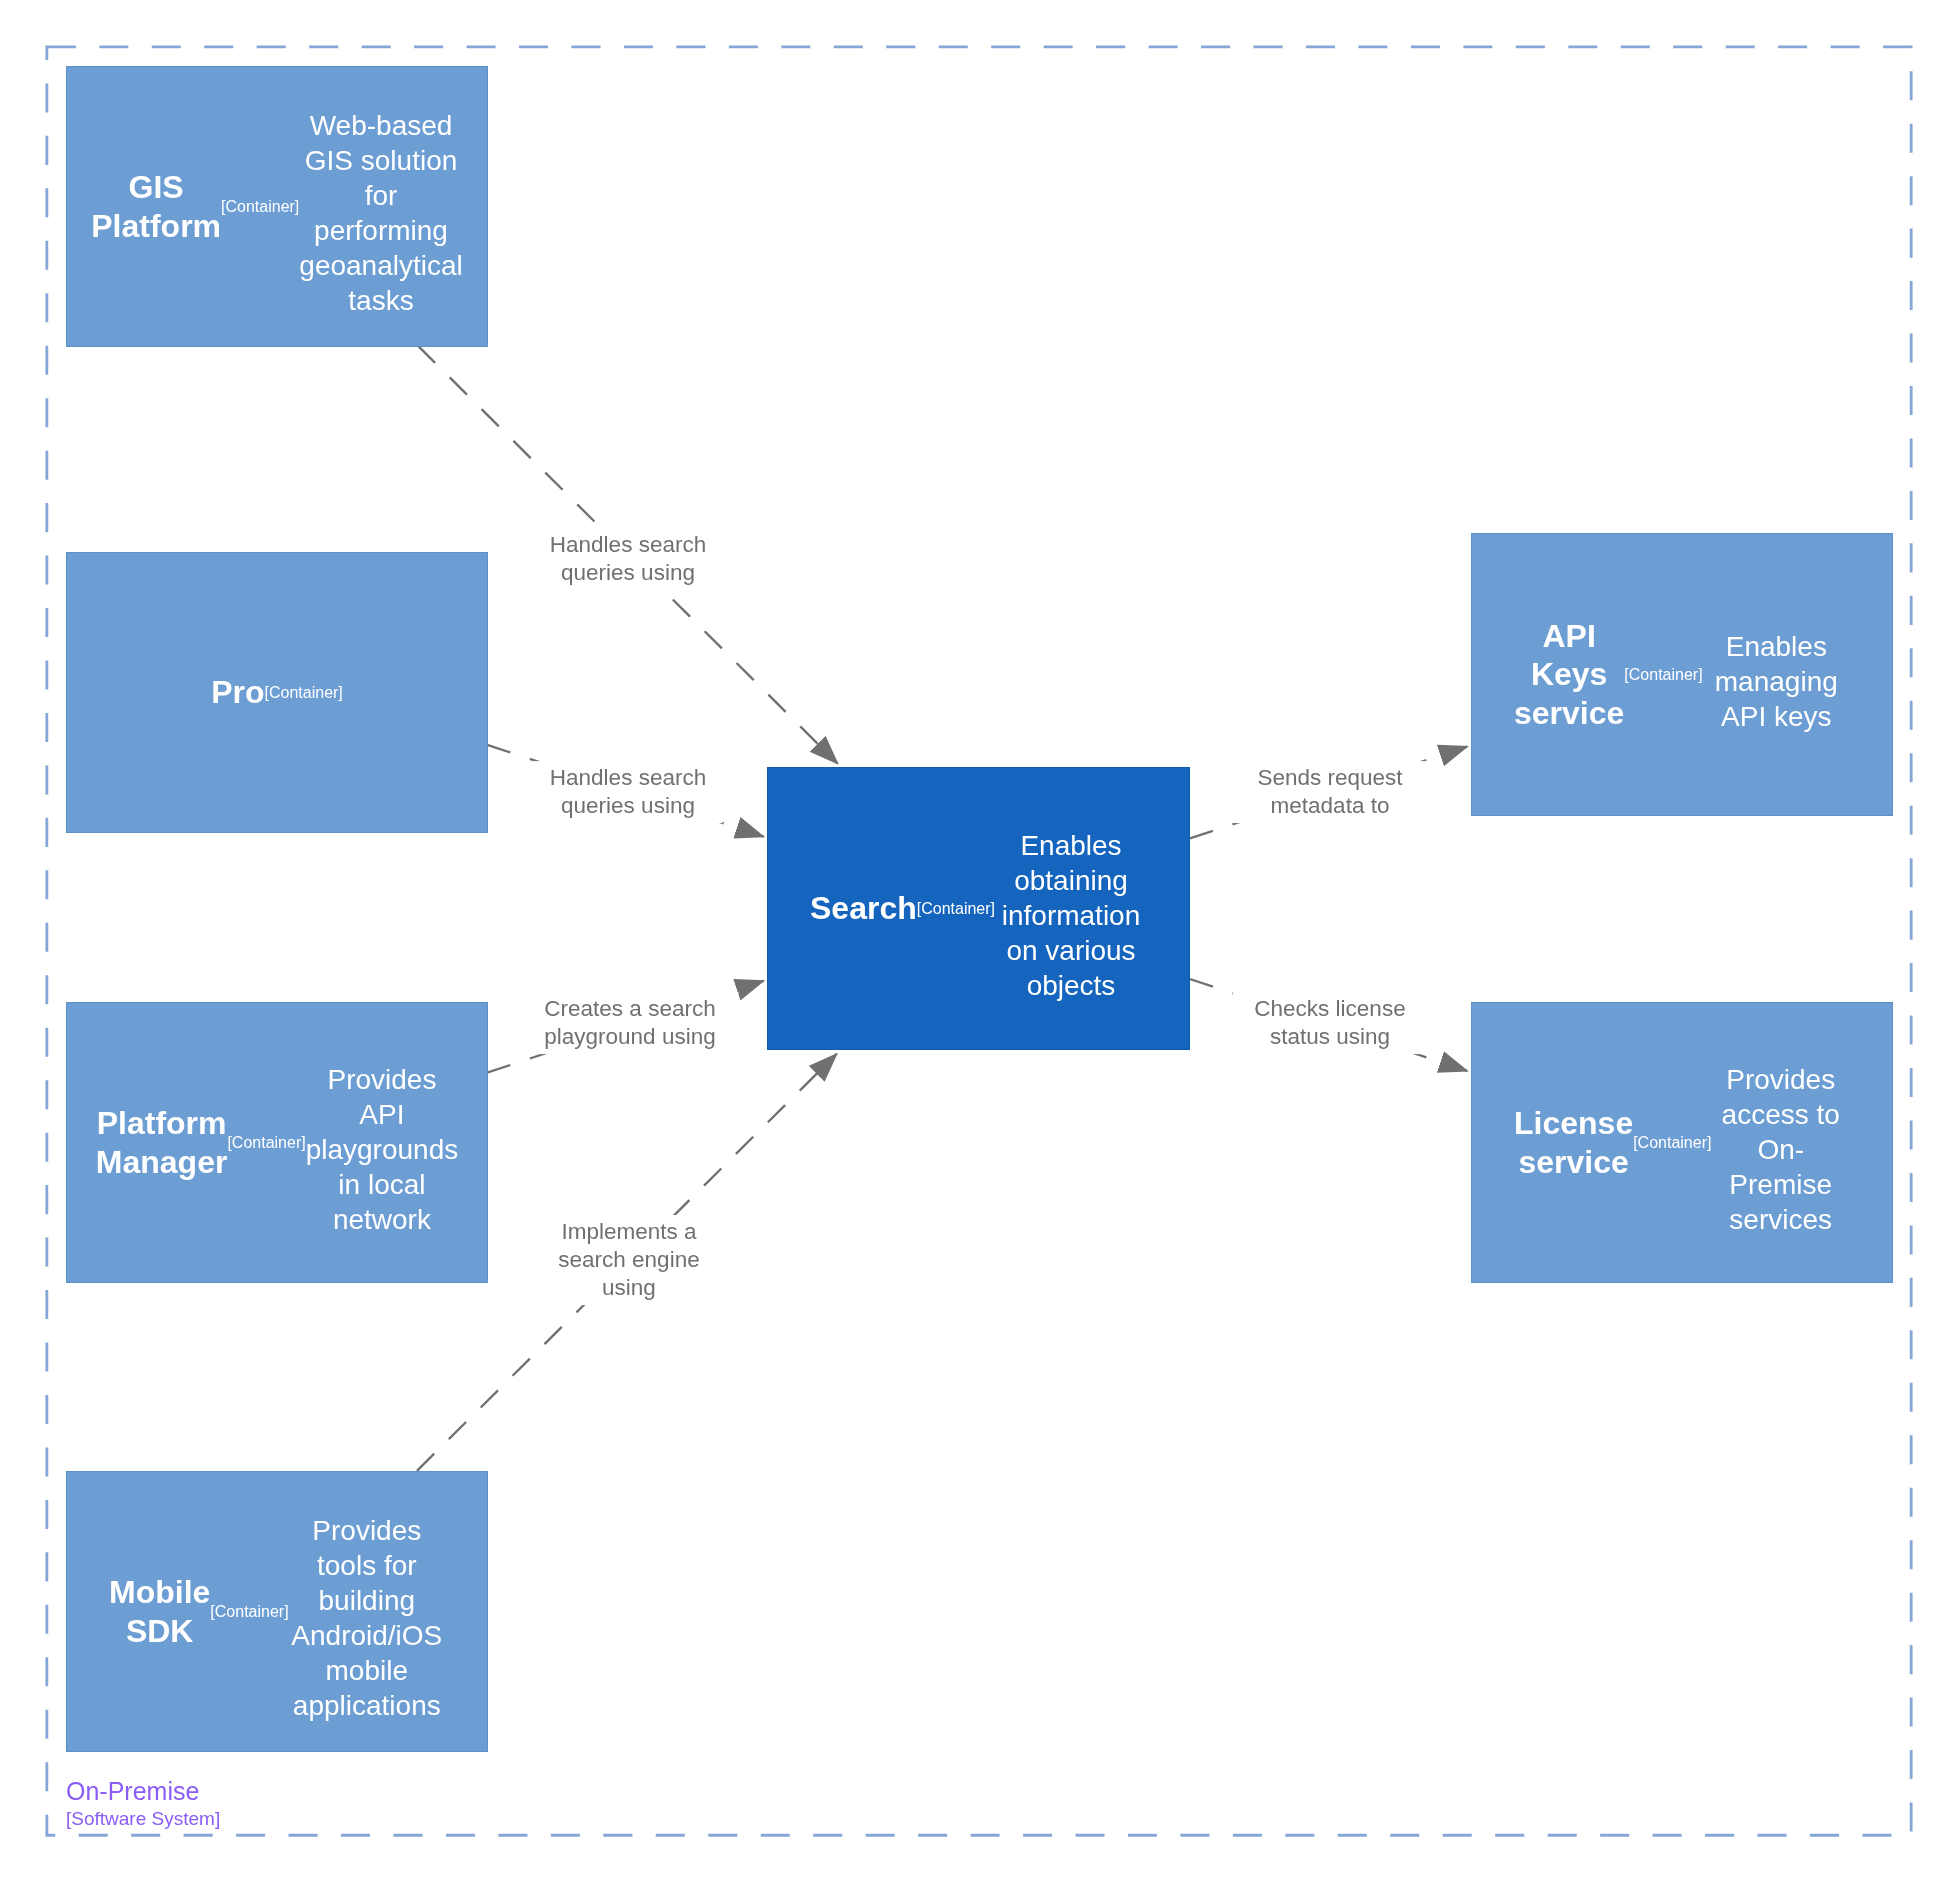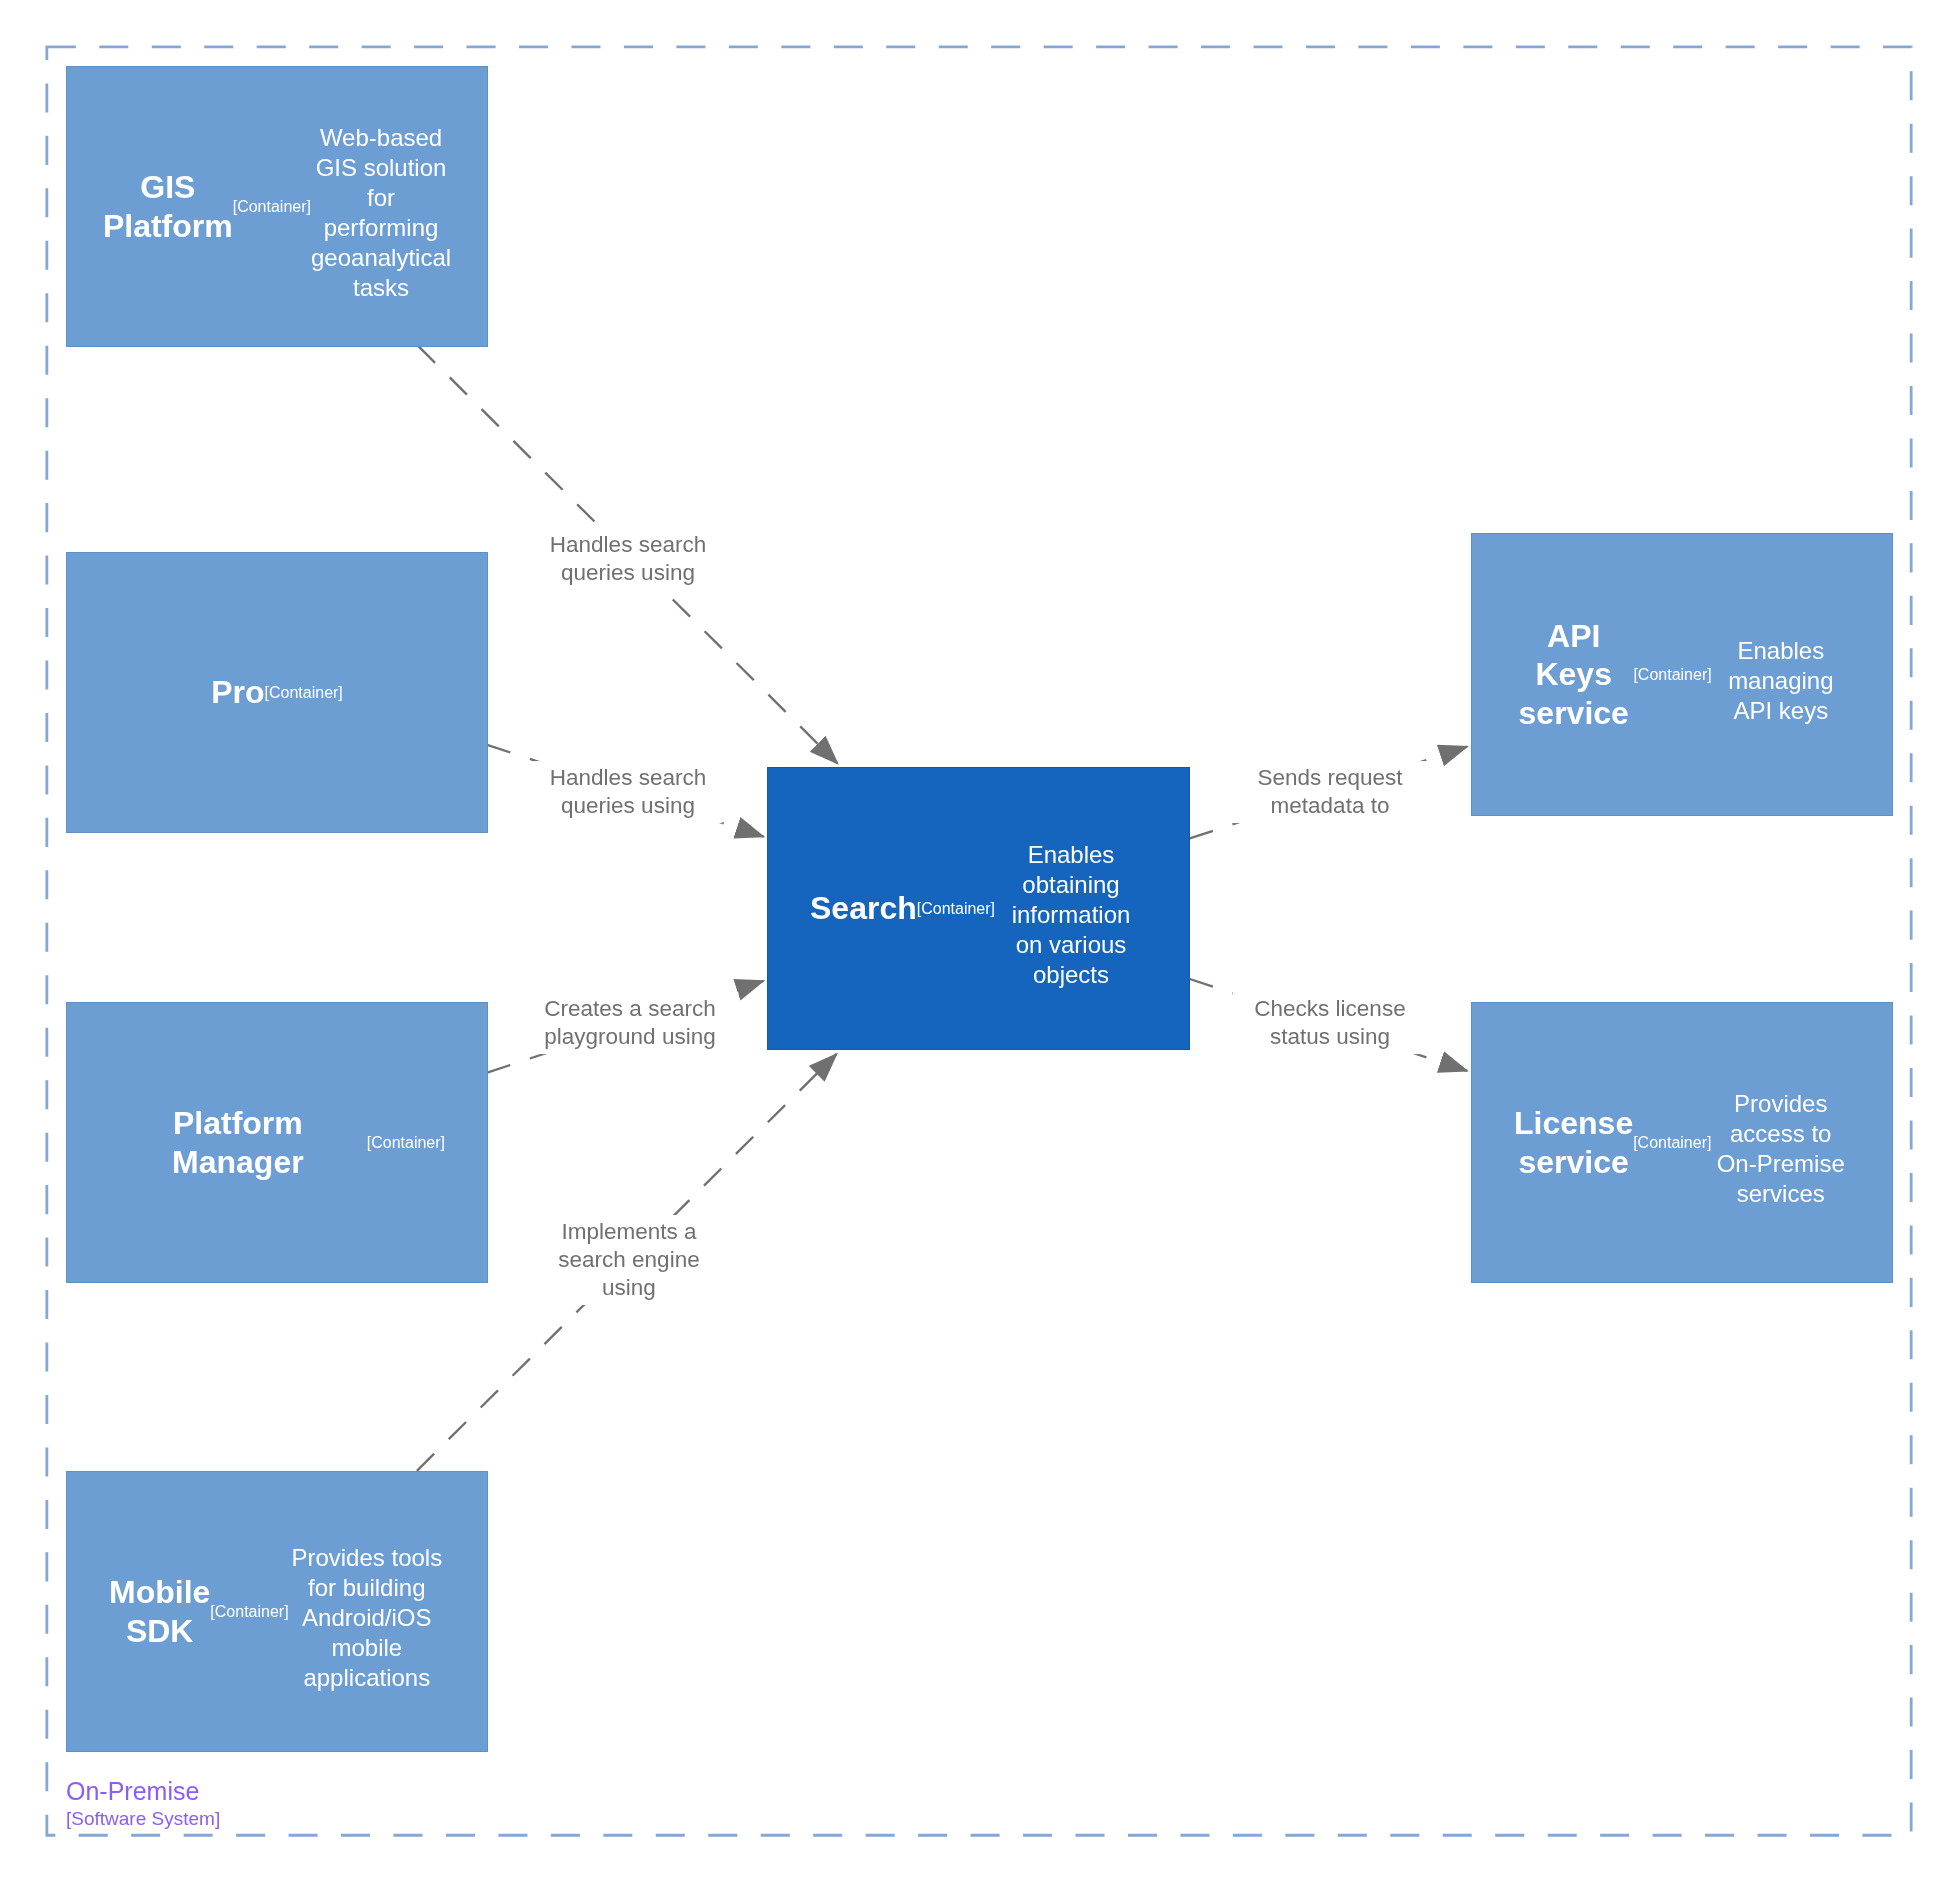--- a/index.html
+++ b/index.html
@@ -60,21 +60,21 @@
     justify-content: center;
     text-align: center;
     padding: 0 42px;
   }
   .node--focus {
     background: #1565BE;
     border-color: #0F5AAD;
   }
   .node .n-title { font-size: 32px; font-weight: bold; line-height: 1.2; }
   .node .n-meta  { font-size: 16px; margin-top: 1.9px; }
-  .node .n-desc  { font-size: 24px; line-height: 1.25; margin-top: 13px; }
+  .node .n-desc  { font-size: 28px; line-height: 1.25; margin-top: 13px; }
 
   
   #node-gis      { left: 66px;   top: 66px;   }
   #node-pro      { left: 66px;   top: 552px;  }
   #node-pm       { left: 66px;   top: 1002px; }
   #node-msdk     { left: 66px;   top: 1471px; align-items: center; }
   #node-search   { left: 767px;  top: 767px;  width: 423px; height: 283px; }
   #node-apikeys  { left: 1471px; top: 533px;  height: 283px; }
   #node-license  { left: 1471px; top: 1002px; }
 
@@ -125,20 +125,21 @@
   </div>
 
   <div class="node" id="node-pro">
     <div class="n-title">Pro</div>
     <div class="n-meta">[Container]</div>
   </div>
 
   <div class="node" id="node-pm">
     <div class="n-title">Platform Manager</div>
     <div class="n-meta">[Container]</div>
+    <div class="n-desc">Provides API playgrounds in local network</div>
   </div>
 
   <div class="node" id="node-msdk">
     <div class="n-title">Mobile SDK</div>
     <div class="n-meta">[Container]</div>
     <div class="n-desc">Provides tools for building Android/iOS mobile applications</div>
   </div>
 
   <div class="node node--focus" id="node-search">
     <div class="n-title">Search</div>

